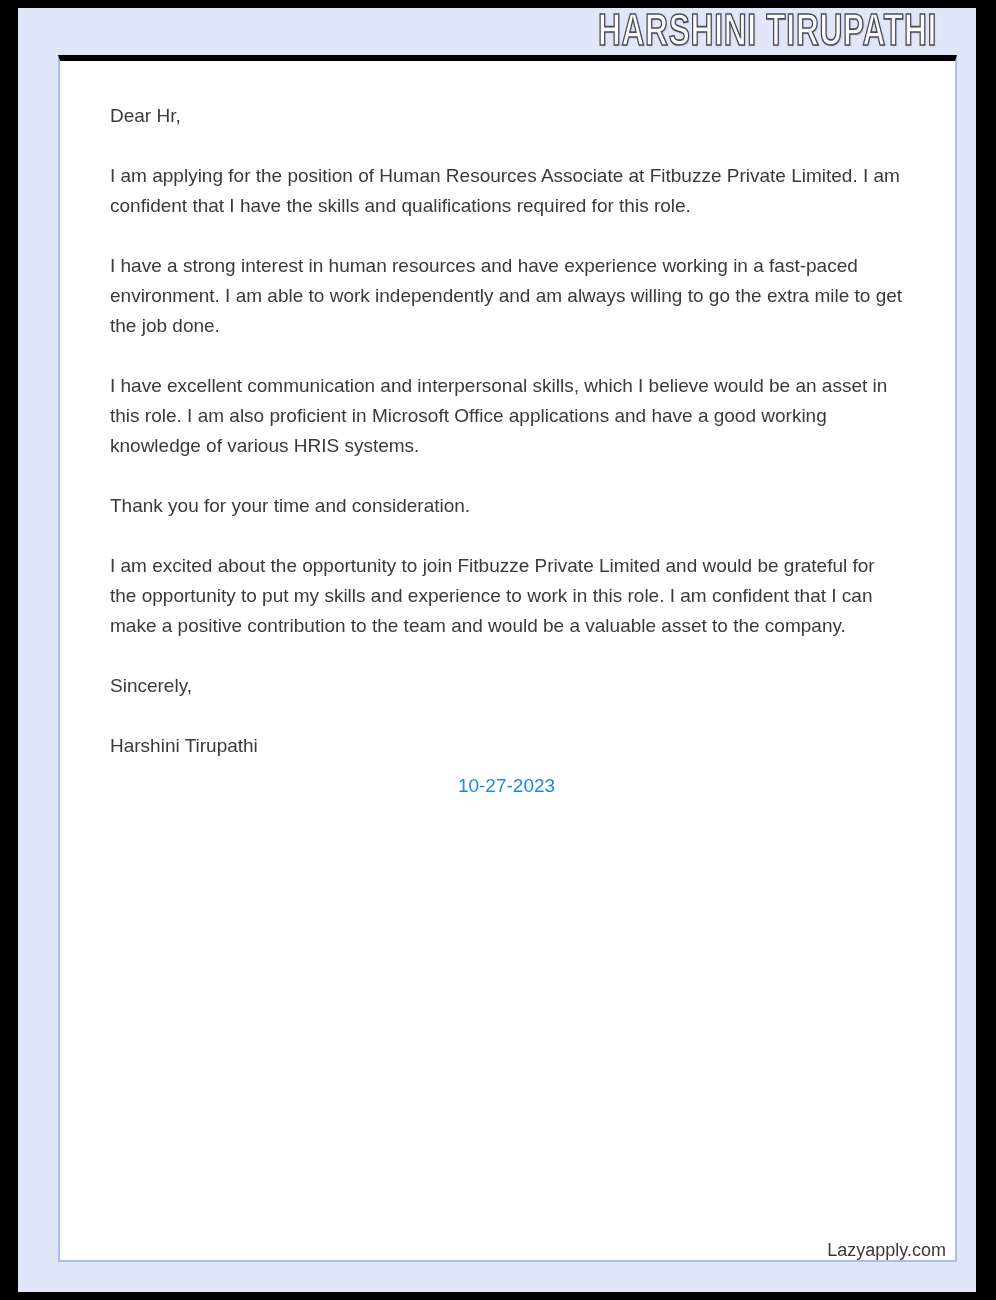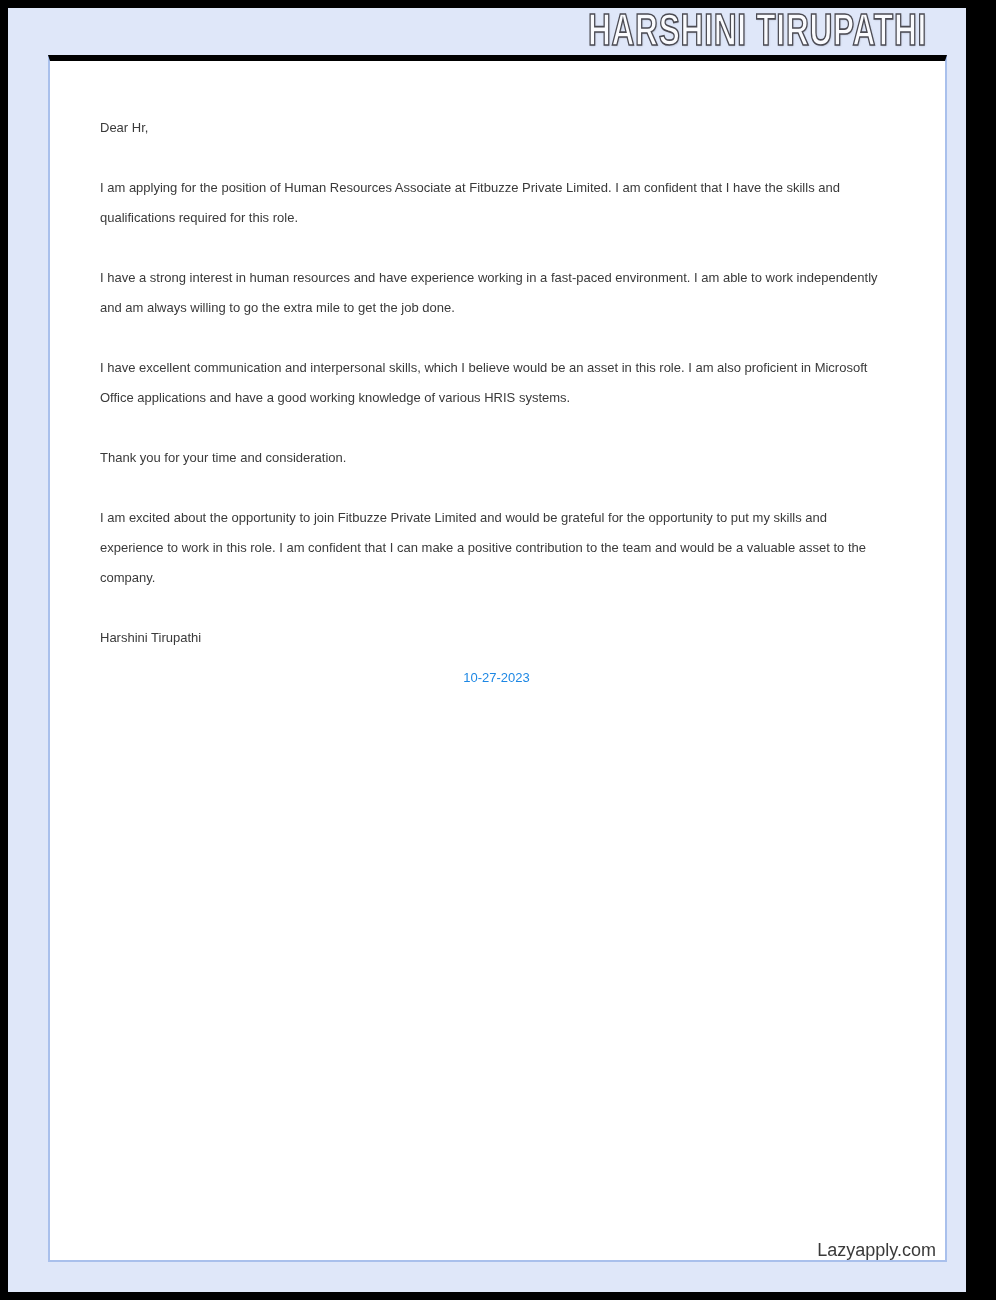--- a/index.html
+++ b/index.html
@@ -7,20 +7,21 @@
     padding: 0;
     background: #000;
     font-family: "Liberation Sans", sans-serif;
   }
   .viewport {
     position: relative;
     width: 976px;
     height: 1300px;
     background: var(--frame-color, #000);
     overflow: hidden;
+    margin-left: 10px;
   }
   .bg {
     position: absolute;
     left: 8px;
     top: 8px;
     right: 10px;
     bottom: 8px;
     background: var(--bg-color, #dfe7f9);
   }
   .header-name {
@@ -46,22 +47,22 @@
     width: 899px;
     bottom: 38px;
     box-sizing: border-box;
     background: #ffffff;
     border-top: 6px solid var(--frame-color, #000);
     border-left: 2.5px solid var(--page-border, #a9c0ec);
     border-right: 2.5px solid var(--page-border, #a9c0ec);
     border-bottom: 2.5px solid var(--page-border, #a9c0ec);
   }
   .letter-body {
-    padding: 52px 52px 0 50px;
-    font-size: 13px;
+    padding: 40px 52px 0 50px;
+    font-size: 19px;
     line-height: 30px;
     color: var(--text-color, #3a3a3a);
   }
   .letter-body p {
     margin: 0 0 30px 0;
   }
   p.signature {
     margin-bottom: 10px;
   }
   p.letter-date {
@@ -87,19 +88,20 @@
   <h1 class="header-name">HARSHINI TIRUPATHI</h1>
 
   <div class="page">
     <div class="letter-body">
       <p>Dear Hr,</p>
       <p>I am applying for the position of Human Resources Associate at Fitbuzze Private Limited. I am confident that I have the skills and qualifications required for this role.</p>
       <p>I have a strong interest in human resources and have experience working in a fast-paced environment. I am able to work independently and am always willing to go the extra mile to get the job done.</p>
       <p>I have excellent communication and interpersonal skills, which I believe would be an asset in this role. I am also proficient in Microsoft Office applications and have a good working knowledge of various HRIS systems.</p>
       <p>Thank you for your time and consideration.</p>
       <p>I am excited about the opportunity to join Fitbuzze Private Limited and would be grateful for the opportunity to put my skills and experience to work in this role. I am confident that I can make a positive contribution to the team and would be a valuable asset to the company.</p>
+      <p>Sincerely,</p>
       <p class="signature">Harshini Tirupathi</p>
       <p class="letter-date">10-27-2023</p>
     </div>
 
     <div class="watermark">Lazyapply.com</div>
   </div>
 </div>
 
 </body></html>

